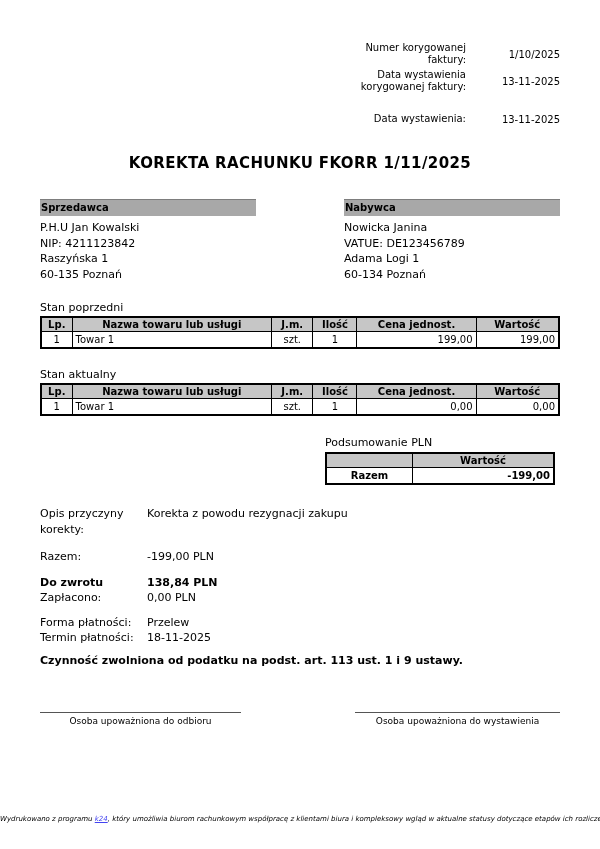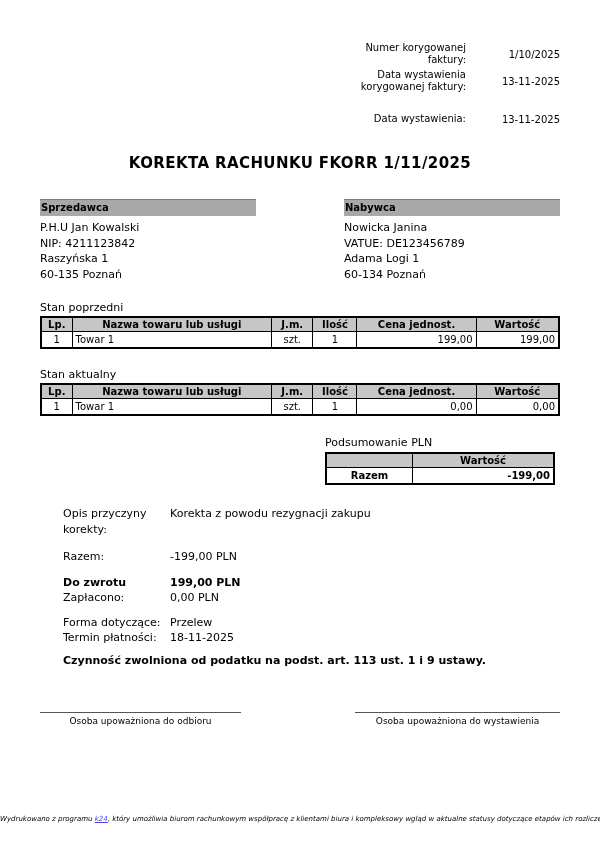--- a/index.html
+++ b/index.html
@@ -41,21 +41,21 @@
   td.right  { text-align:right; }
 
   
   .summary-wrap { width:230px; margin:20px 5px 0 auto; }
   .summary-label { font-size:11px; margin-bottom:3px; }
   .summary-wrap .c-sum-label { width:38%; }
   .summary-wrap td.razem { font-weight:bold; text-align:center; }
   .summary-wrap td.sumval { font-weight:bold; text-align:right; }
 
   
-  .details { margin-top:21px; font-size:11px;margin-left:23px; }
+  .details { margin-top:21px; font-size:11px; }
   .drow { display:flex; line-height:15.5px; }
   .dlabel { width:107px; flex-shrink:0; }
   .sp12 { height:12px; } .sp10 { height:10px; } .sp9 { height:9px; }
   .bold { font-weight:bold; }
   .tax-note { font-weight:bold; font-size:11px; margin-top:8px; }
 
   
   .signatures { display:flex; justify-content:space-between; margin-top:45px; }
   .sig { border-top:1px solid #555; text-align:center; font-size:9px; padding-top:3px; color:#000; }
   .sig-left { width:205px; }
@@ -198,29 +198,29 @@
     <div class="drow">
       <div class="dlabel">Razem:</div>
       <div>-199,00 PLN</div>
     </div>
     <div class="drow">
       <div class="dlabel"></div>
     </div>
     <div class="sp10"></div>
     <div class="drow bold">
       <div class="dlabel">Do zwrotu</div>
-      <div>199,00 PLN</div>
+      <div>138,84 PLN</div>
     </div>
     <div class="drow">
       <div class="dlabel">Zapłacono:</div>
       <div>0,00 PLN</div>
     </div>
     <div class="sp9"></div>
     <div class="drow">
-      <div class="dlabel">Forma dotyczące:</div>
+      <div class="dlabel">Forma płatności:</div>
       <div>Przelew</div>
     </div>
     <div class="drow">
       <div class="dlabel">Termin płatności:</div>
       <div>18-11-2025</div>
     </div>
     <div class="tax-note">Czynność zwolniona od podatku na podst. art. 113 ust. 1 i 9 ustawy.</div>
   </div>
 
   <div class="signatures">

